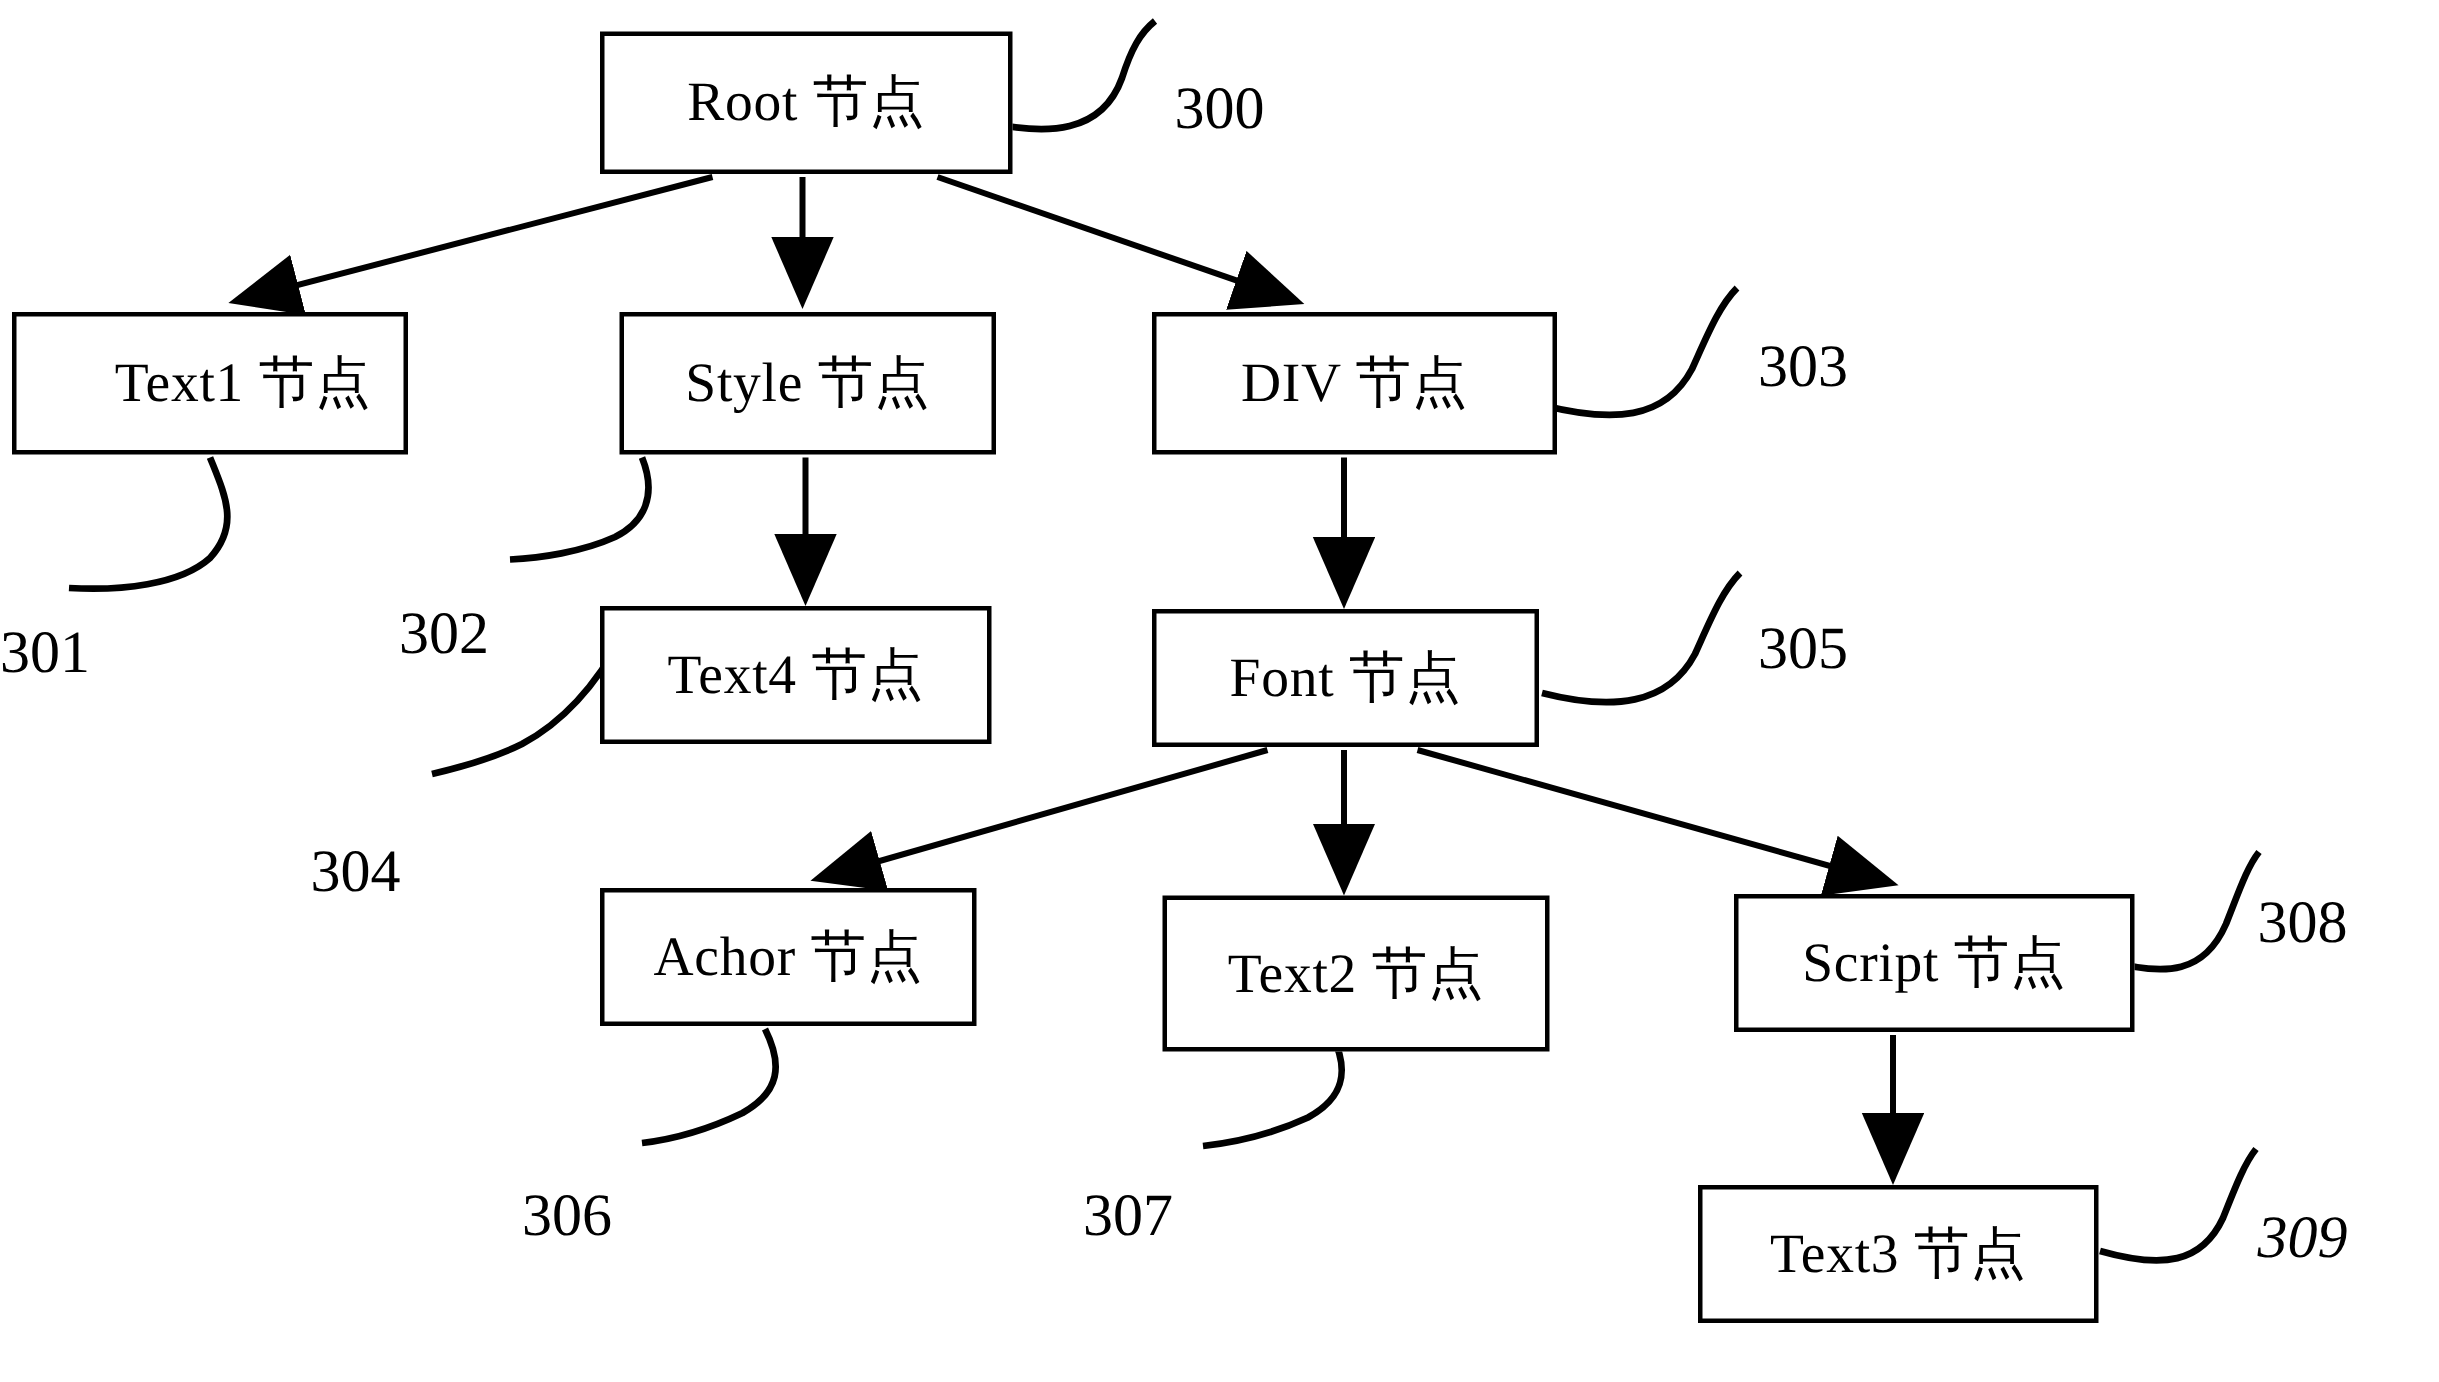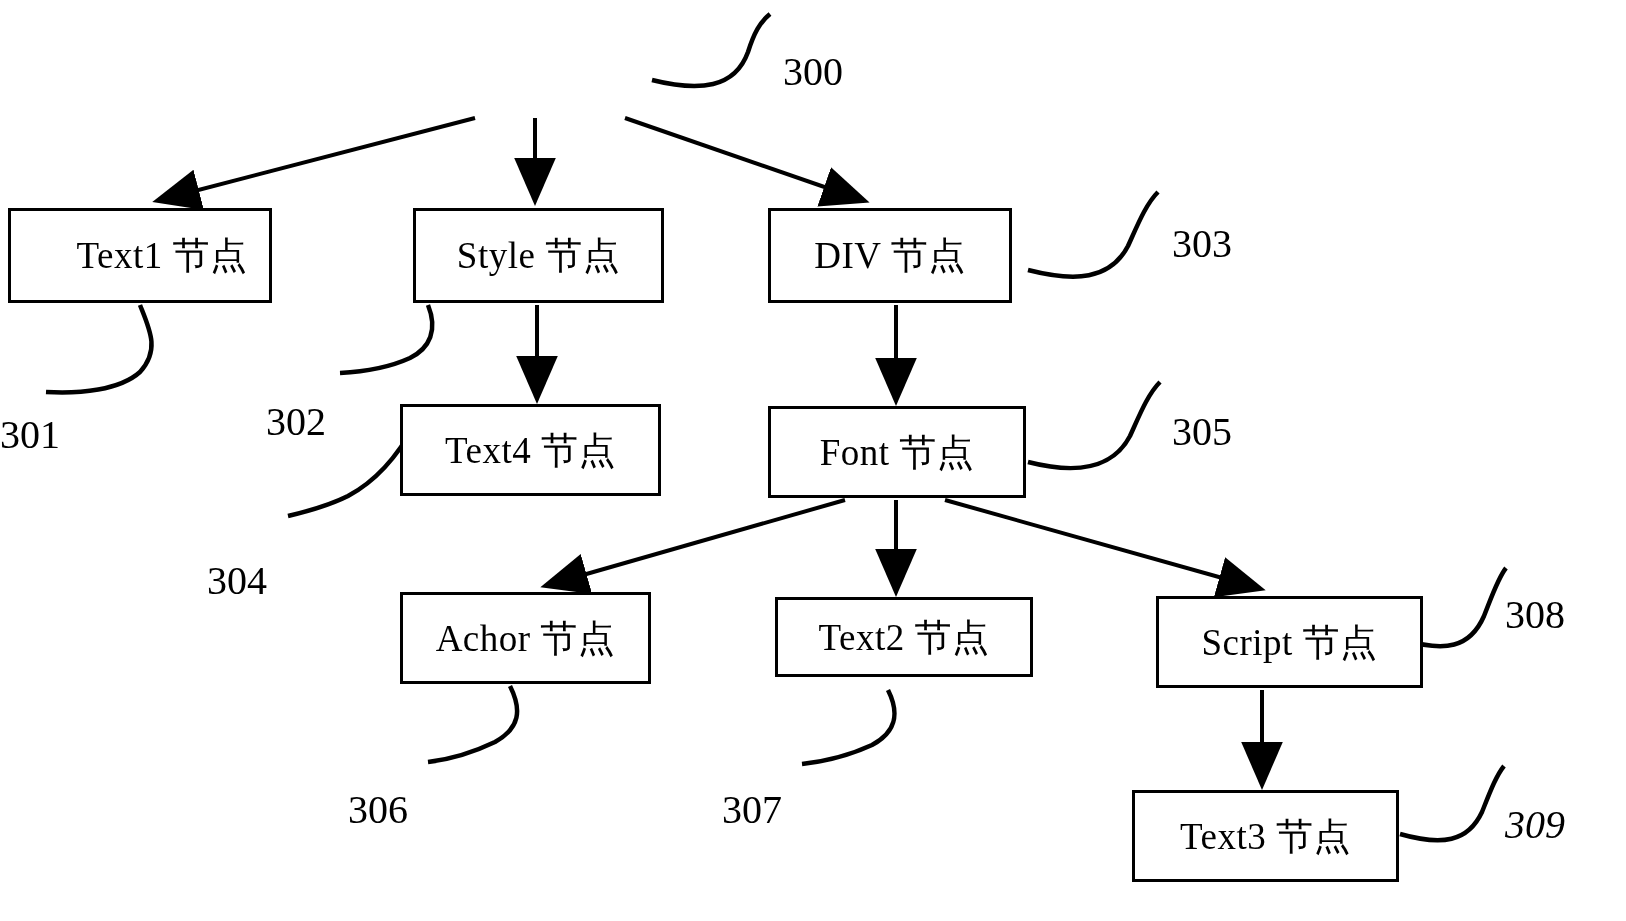--- a/index.html
+++ b/index.html
@@ -87,46 +87,49 @@
     <path d="M 428,305 C 438,330 430,348 410,358 C 388,368 360,372 340,373" fill="none" stroke="#000000" stroke-width="4.5"></path>
     <path d="M 1028,270 C 1075,282 1110,280 1128,246 C 1138,224 1146,204 1158,192" fill="none" stroke="#000000" stroke-width="4.5"></path>
     <path d="M 415,424 C 400,452 378,480 348,496 C 328,506 305,512 288,516" fill="none" stroke="#000000" stroke-width="4.5"></path>
     <path d="M 1028,462 C 1075,474 1112,470 1130,436 C 1140,414 1148,394 1160,382" fill="none" stroke="#000000" stroke-width="4.5"></path>
     <path d="M 510,686 C 522,710 520,728 495,742 C 470,754 445,760 428,762" fill="none" stroke="#000000" stroke-width="4.5"></path>
     <path d="M 888,690 C 900,714 896,732 872,745 C 846,757 820,762 802,764" fill="none" stroke="#000000" stroke-width="4.5"></path>
     <path d="M 1404,640 C 1445,652 1470,648 1484,616 C 1492,596 1498,578 1506,568" fill="none" stroke="#000000" stroke-width="4.5"></path>
     <path d="M 1400,834 C 1442,846 1468,842 1482,812 C 1490,792 1496,776 1504,766" fill="none" stroke="#000000" stroke-width="4.5"></path>
   </svg>
 
+  <div class="node-box" style="left:400px; top:21px; width:275px; height:95px;">
+    <span class="node-label">Root 节点</span>
+  </div>
 
   <div class="node-box" style="left:8px; top:208px; width:264px; height:95px;padding-left:44px;">
     <span class="node-label">Text1 节点</span>
   </div>
 
   <div class="node-box" style="left:413px; top:208px; width:251px; height:95px;">
     <span class="node-label">Style 节点</span>
   </div>
 
-  <div class="node-box" style="left:768px; top:208px; width:244px; height:95px;text-align:right;">
+  <div class="node-box" style="left:768px; top:208px; width:270px; height:95px;text-align:right;">
     <span class="node-label">DIV 节点</span>
   </div>
 
   <div class="node-box" style="left:400px; top:404px; width:261px; height:92px;">
     <span class="node-label">Text4 节点</span>
   </div>
 
   <div class="node-box" style="left:768px; top:406px; width:258px; height:92px;">
     <span class="node-label">Font 节点</span>
   </div>
 
   <div class="node-box" style="left:400px; top:592px; width:251px; height:92px;">
     <span class="node-label">Achor 节点</span>
   </div>
 
-  <div class="node-box" style="left:775px; top:597px; width:258px; height:80px;">
+  <div class="node-box" style="left:775px; top:597px; width:258px; height:104px;">
     <span class="node-label">Text2 节点</span>
   </div>
 
   <div class="node-box" style="left:1136px; top:596px; width:267px; height:92px;margin-left:20px;">
     <span class="node-label">Script 节点</span>
   </div>
 
   <div class="node-box" style="left:1132px; top:790px; width:267px; height:92px;">
     <span class="node-label">Text3 节点</span>
   </div>

